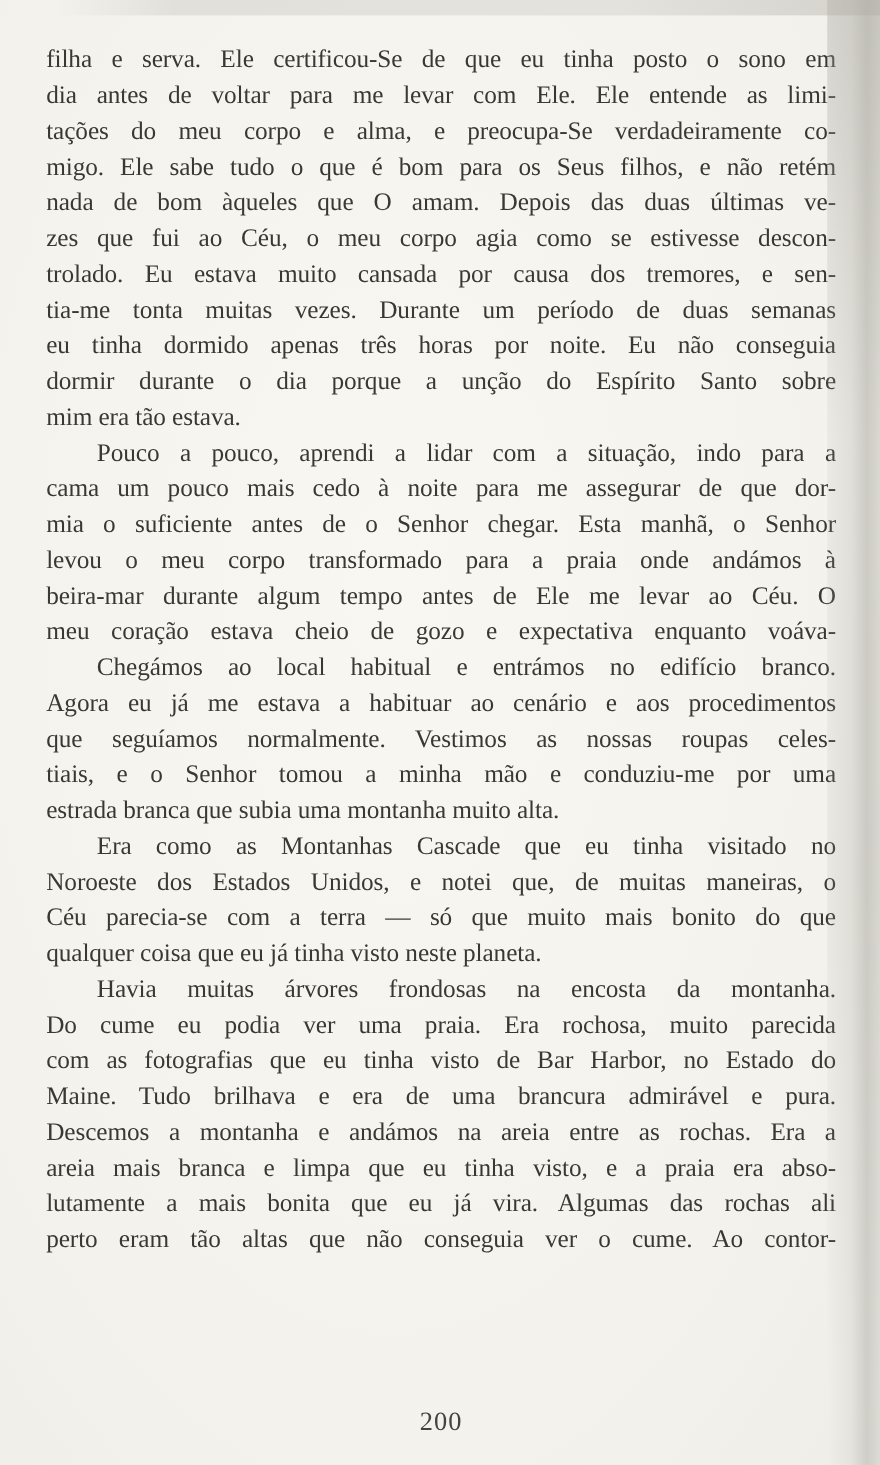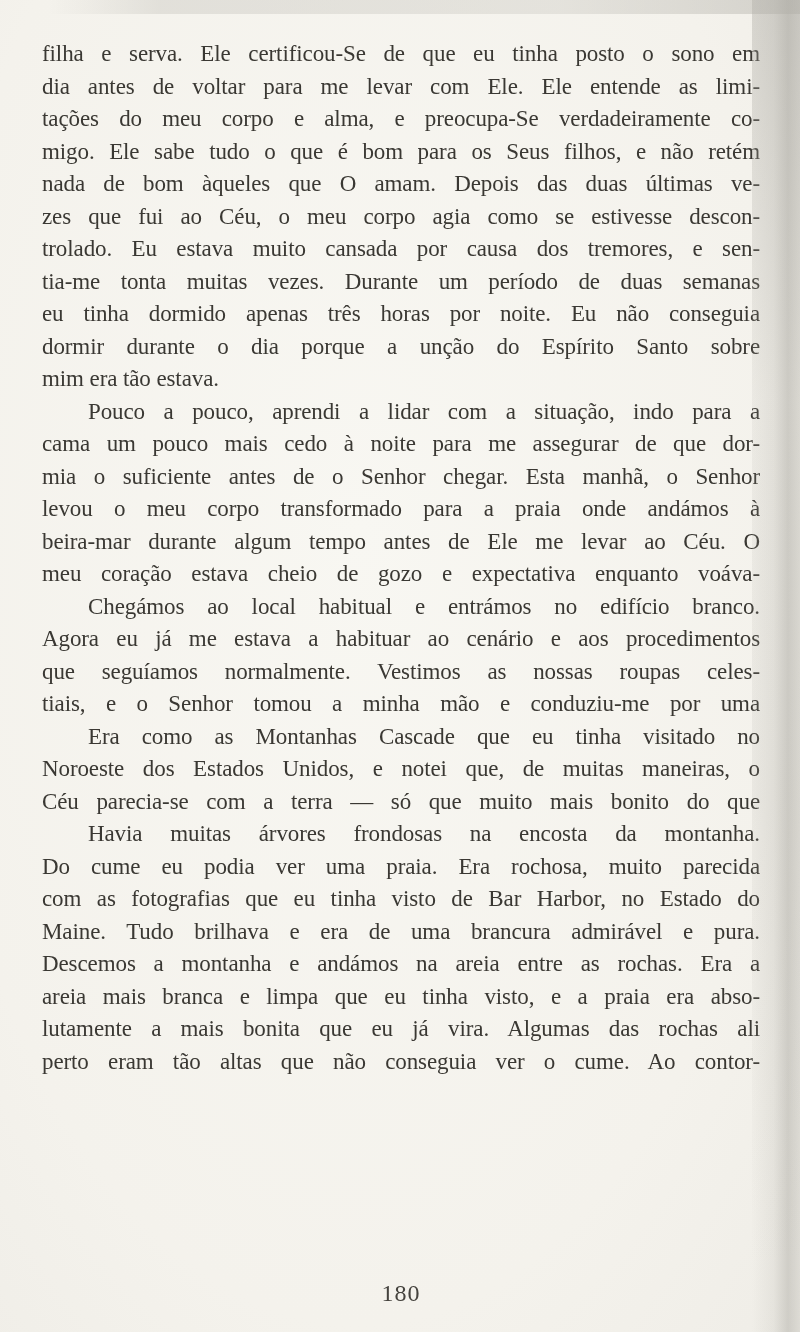--- a/index.html
+++ b/index.html
@@ -119,33 +119,35 @@
         <span class="line">mia o suficiente antes de o Senhor chegar. Esta manhã, o Senhor</span>
         <span class="line">levou o meu corpo transformado para a praia onde andámos à</span>
         <span class="line">beira-mar durante algum tempo antes de Ele me levar ao Céu. O</span>
         <span class="line">meu coração estava cheio de gozo e expectativa enquanto voáva-</span>
       </p>
       <p class="para indent">
         <span class="line">Chegámos ao local habitual e entrámos no edifício branco.</span>
         <span class="line">Agora eu já me estava a habituar ao cenário e aos procedimentos</span>
         <span class="line">que seguíamos normalmente. Vestimos as nossas roupas celes-</span>
         <span class="line">tiais, e o Senhor tomou a minha mão e conduziu-me por uma</span>
+        <span class="line end">estrada branca que subia uma montanha muito alta.</span>
       </p>
       <p class="para indent">
         <span class="line">Era como as Montanhas Cascade que eu tinha visitado no</span>
         <span class="line">Noroeste dos Estados Unidos, e notei que, de muitas maneiras, o</span>
         <span class="line">Céu parecia-se com a terra — só que muito mais bonito do que</span>
+        <span class="line end">qualquer coisa que eu já tinha visto neste planeta.</span>
       </p>
       <p class="para indent">
         <span class="line">Havia muitas árvores frondosas na encosta da montanha.</span>
         <span class="line">Do cume eu podia ver uma praia. Era rochosa, muito parecida</span>
         <span class="line">com as fotografias que eu tinha visto de Bar Harbor, no Estado do</span>
         <span class="line">Maine. Tudo brilhava e era de uma brancura admirável e pura.</span>
         <span class="line">Descemos a montanha e andámos na areia entre as rochas. Era a</span>
         <span class="line">areia mais branca e limpa que eu tinha visto, e a praia era abso-</span>
         <span class="line">lutamente a mais bonita que eu já vira. Algumas das rochas ali</span>
         <span class="line">perto eram tão altas que não conseguia ver o cume. Ao contor-</span>
       </p>
     </div>
-  <div class="page-number">180</div>
+  <div class="page-number">200</div>
   <div class="edge-right"></div>
   <div class="edge-top"></div>
 </div>
 
 </body></html>

